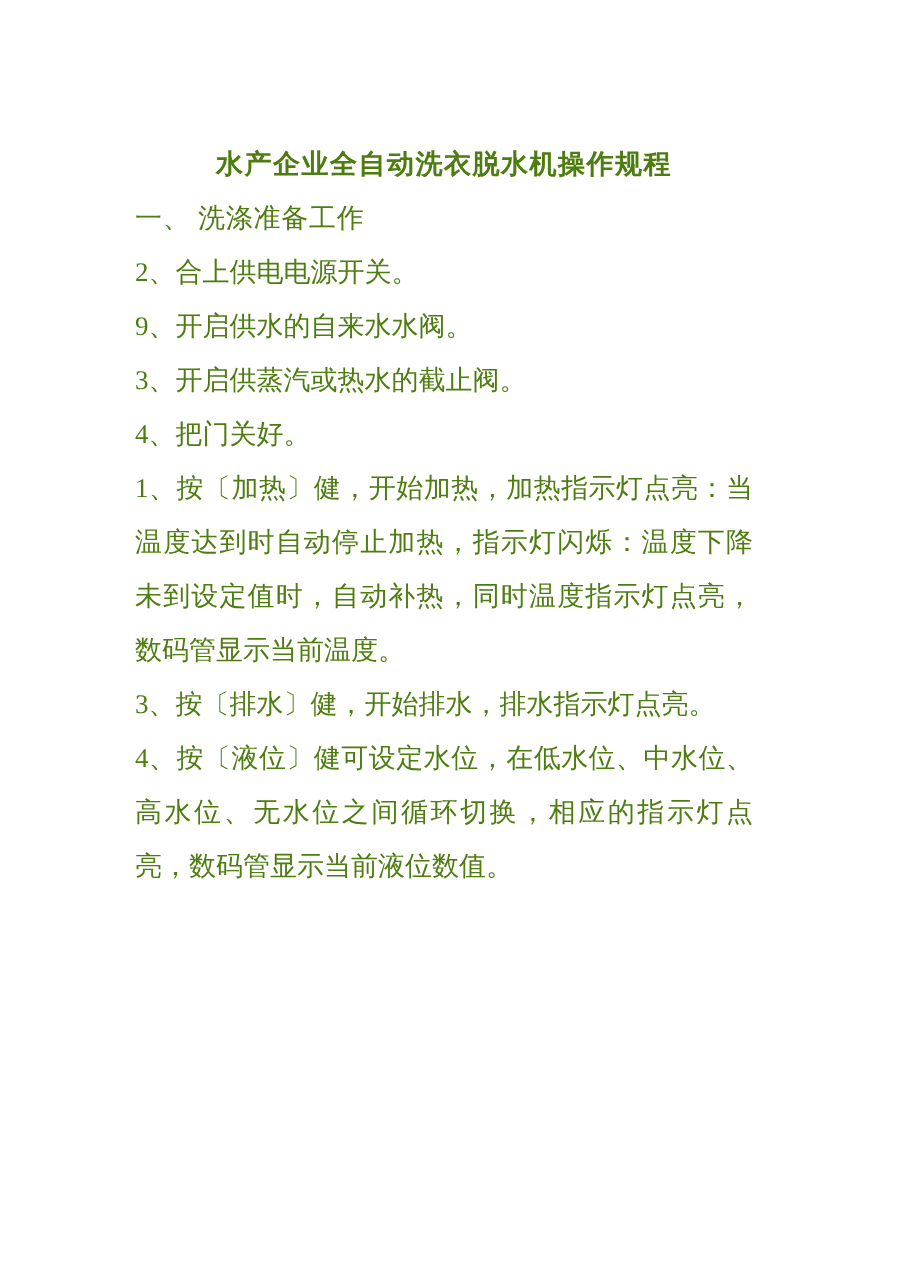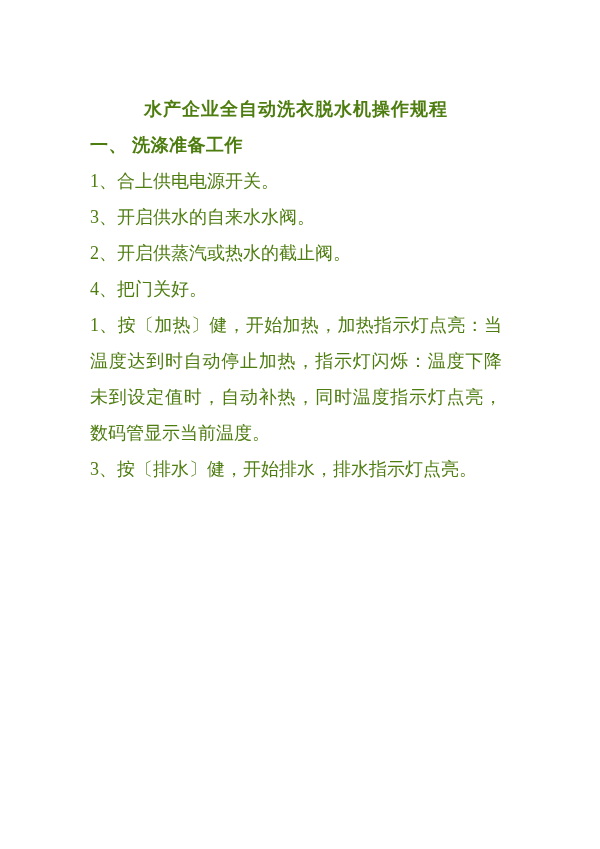--- a/index.html
+++ b/index.html
@@ -25,21 +25,21 @@
     font-size: 18px;
     font-weight: 700;
     line-height: 36px;
     text-align: center;
     letter-spacing: 1px;
     white-space: nowrap;
   }
   .section-heading {
     margin: 0;
     font-size: 18px;
-    font-weight: 700;
+    font-weight: 400;
     line-height: 36px;
     text-align: left;
     letter-spacing: 0.5px;
   }
   .body-para {
     margin: 0;
     font-size: 18px;
     font-weight: 400;
     line-height: 36px;
     text-align: justify;
@@ -48,29 +48,30 @@
 </style>
 </head>
 <body>
 
 <div class="page">
 
   <h1 class="doc-title">水产企业全自动洗衣脱水机操作规程</h1>
 
   <h2 class="section-heading">一、 洗涤准备工作</h2>
 
-  <p class="body-para">1、合上供电电源开关。</p>
+  <p class="body-para">2、合上供电电源开关。</p>
 
-  <p class="body-para">3、开启供水的自来水水阀。</p>
+  <p class="body-para">9、开启供水的自来水水阀。</p>
 
-  <p class="body-para">2、开启供蒸汽或热水的截止阀。</p>
+  <p class="body-para">3、开启供蒸汽或热水的截止阀。</p>
 
 
   <p class="body-para">4、把门关好。</p>
 
 
 
   <p class="body-para">1、按〔加热〕健，开始加热，加热指示灯点亮：当温度达到时自动停止加热，指示灯闪烁：温度下降未到设定值时，自动补热，同时温度指示灯点亮，数码管显示当前温度。</p>
 
   <p class="body-para">3、按〔排水〕健，开始排水，排水指示灯点亮。</p>
 
+  <p class="body-para">4、按〔液位〕健可设定水位，在低水位、中水位、高水位、无水位之间循环切换，相应的指示灯点亮，数码管显示当前液位数值。</p>
 
 </div>
 
 </body></html>

